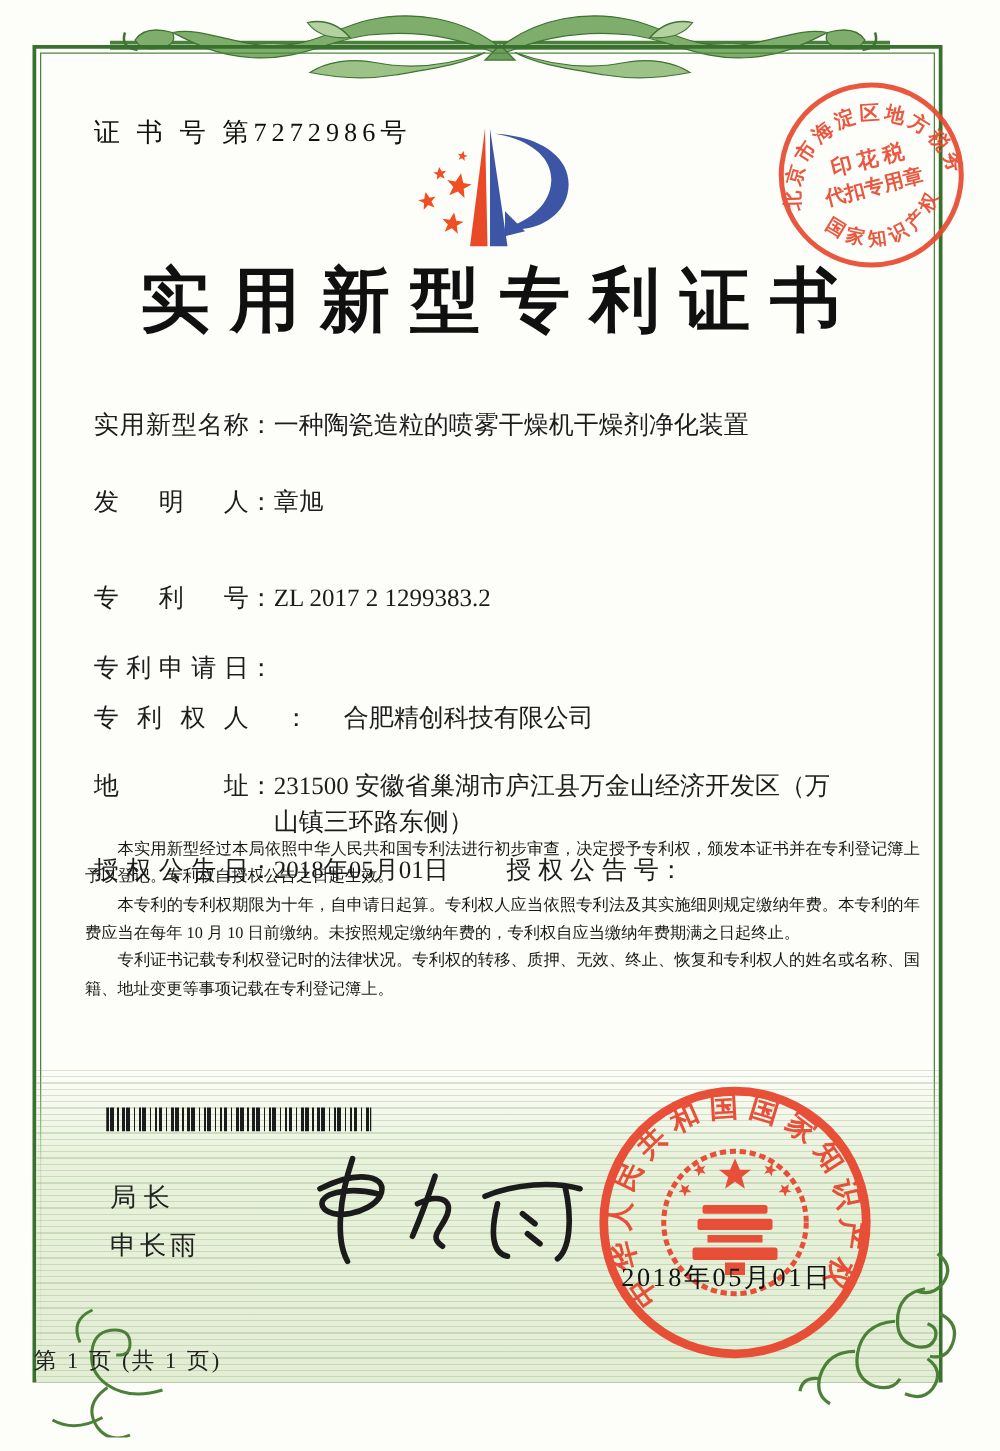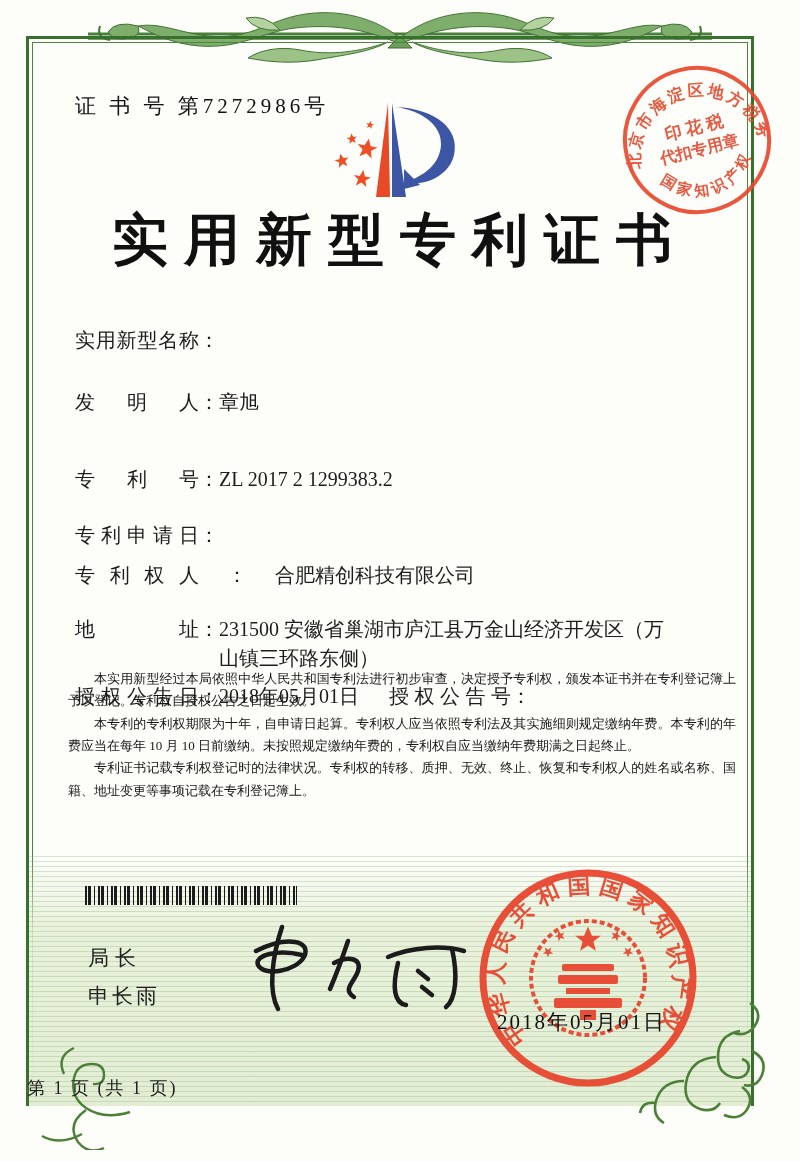--- a/index.html
+++ b/index.html
@@ -43,21 +43,21 @@
   .row .val{flex:1;}
   .r1{margin-top:0;}
   .r2{margin-top:33px;}
   .r3{margin-top:48px;}
   .r4{margin-top:27px;}
   .r5{margin-top:11px;gap:28px;}
   .r6{margin-top:25px;}
   .r6 .val{max-width:450px;}
   .r7{margin-top:9px;}
   .r7 .pair{display:flex;}
-  .r7 .pair.right{margin-left:30px;}
+  .r7 .pair.right{margin-left:46px;}
   .r7 .pair.right .lbl{width:122px;}
   
   .paras{position:absolute;left:68px;top:668px;width:668px;font-size:13px;line-height:1.72;text-align:justify;color:#171717;}
   .paras p{margin:0;text-indent:2em;}
   
   .barcode{
     position:absolute;left:85px;top:886px;width:212px;height:19px;
     background:repeating-linear-gradient(90deg,#1b1b1b 0 2px,transparent 2px 3px,#1b1b1b 3px 6px,transparent 6px 9px,#1b1b1b 9px 10px,transparent 10px 13px);
   }
   
@@ -170,20 +170,21 @@
       <text x="85" y="100" text-anchor="middle" font-size="16" fill="#e8492f" font-weight="bold">代扣专用章</text>
     </g>
   </svg>
 
   <div class="title">实用新型专利证书</div>
 
   <div class="rows">
     <div class="row r1">
       <span class="lbl">实用新型名称</span>
         <span class="colon">：</span>
+        <span class="val">一种陶瓷造粒的喷雾干燥机干燥剂净化装置</span>
     </div>
     <div class="row r2">
       <span class="lbl">发明人</span>
         <span class="colon">：</span>
         <span class="val">章旭</span>
     </div>
     <div class="row r3">
       <span class="lbl">专利号</span>
         <span class="colon">：</span>
         <span class="val">ZL 2017 2 1299383.2</span>

